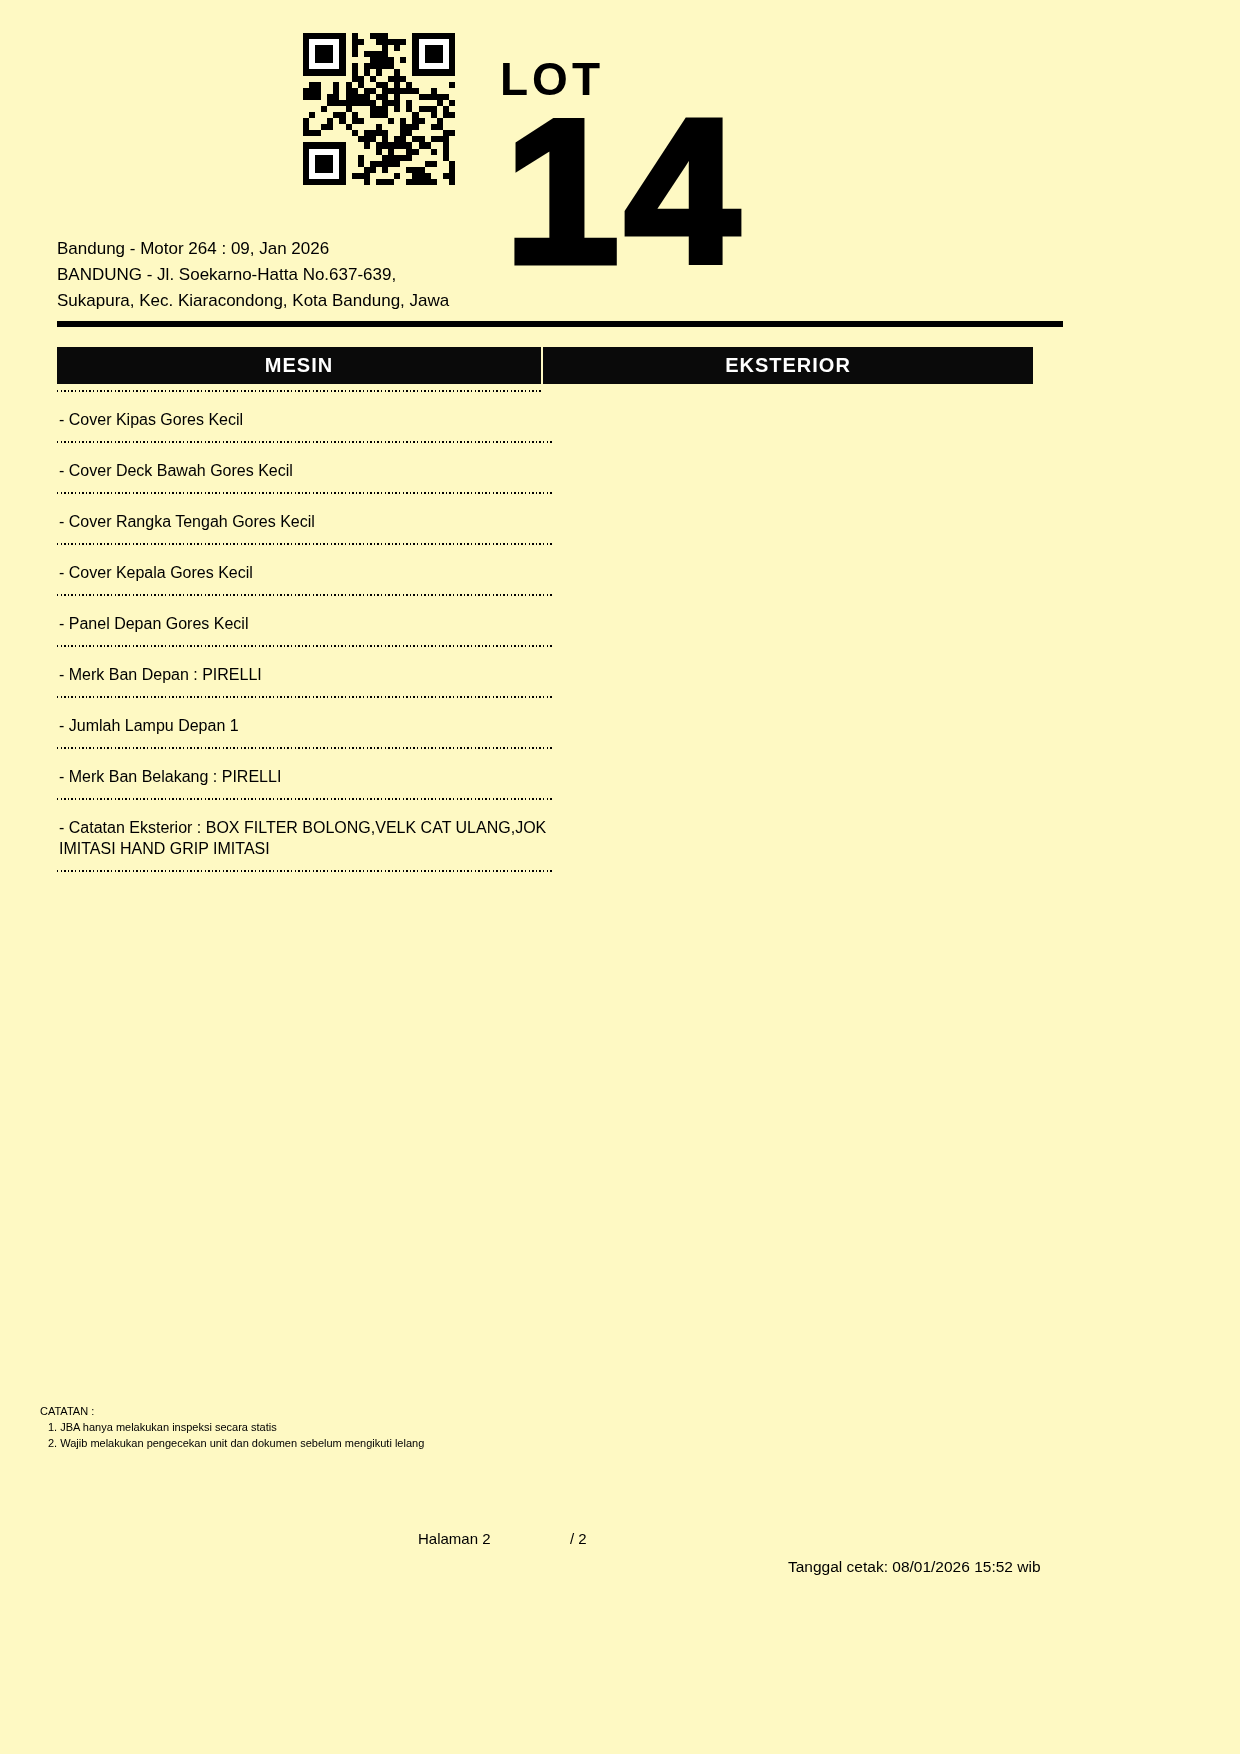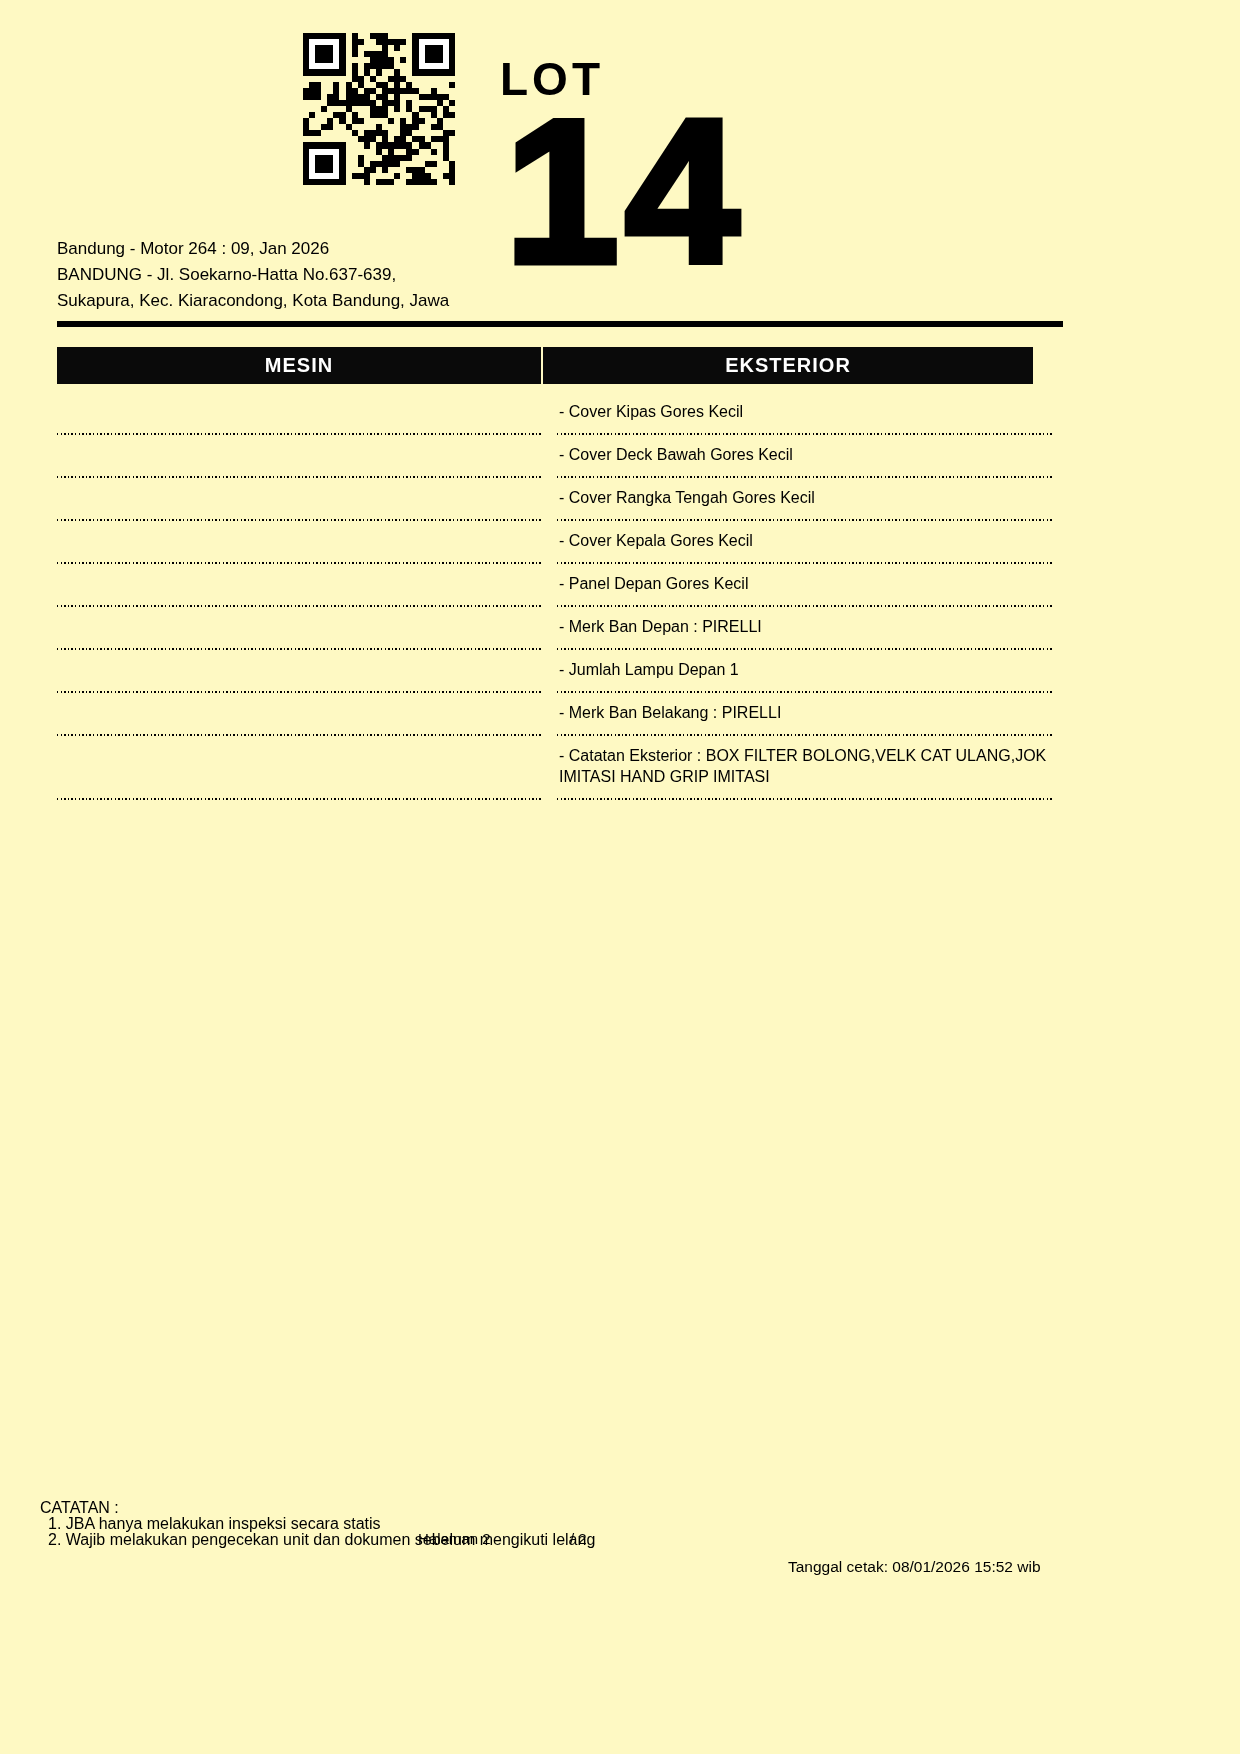--- a/index.html
+++ b/index.html
@@ -68,37 +68,37 @@
     align-items: center;
     justify-content: center;
     font-weight: bold;
     font-size: 20px;
     letter-spacing: 1px;
   }
   .th-left  { width: 484px; }
   .th-right { width: 490px; margin-left: 2px; }
 
   .rows { margin-top: 8px; }
-  .row { display: flex; gap: 16px; }
+  .row { display: flex; gap: 8px; flex-direction: column; }
   .cell { position: relative; }
   .cell::after {
     content: "";
     position: absolute;
     left: 0; right: 0; bottom: 0;
     height: 2px;
     background-image: repeating-linear-gradient(90deg, #000 0 1.5px, transparent 1.5px 3.6px);
   }
   .cell-left  { width: 484px; }
   .cell-right { width: 496px; padding: 9px 2px 13px 2px; font-size: 16px; line-height: 21px; }
 
   
   .notes {
     position: absolute;
-    left: 40px; top: 1500px;
-    font-size: 16px;
+    left: 40px; top: 1403px;
+    font-size: 11px;
     line-height: 16px;
   }
   .notes .note-item { padding-left: 8px; }
   .footer-page-label {
     position: absolute;
     left: 418px; top: 1530px;
     font-size: 15px;
   }
   .footer-page-total {
     position: absolute;

